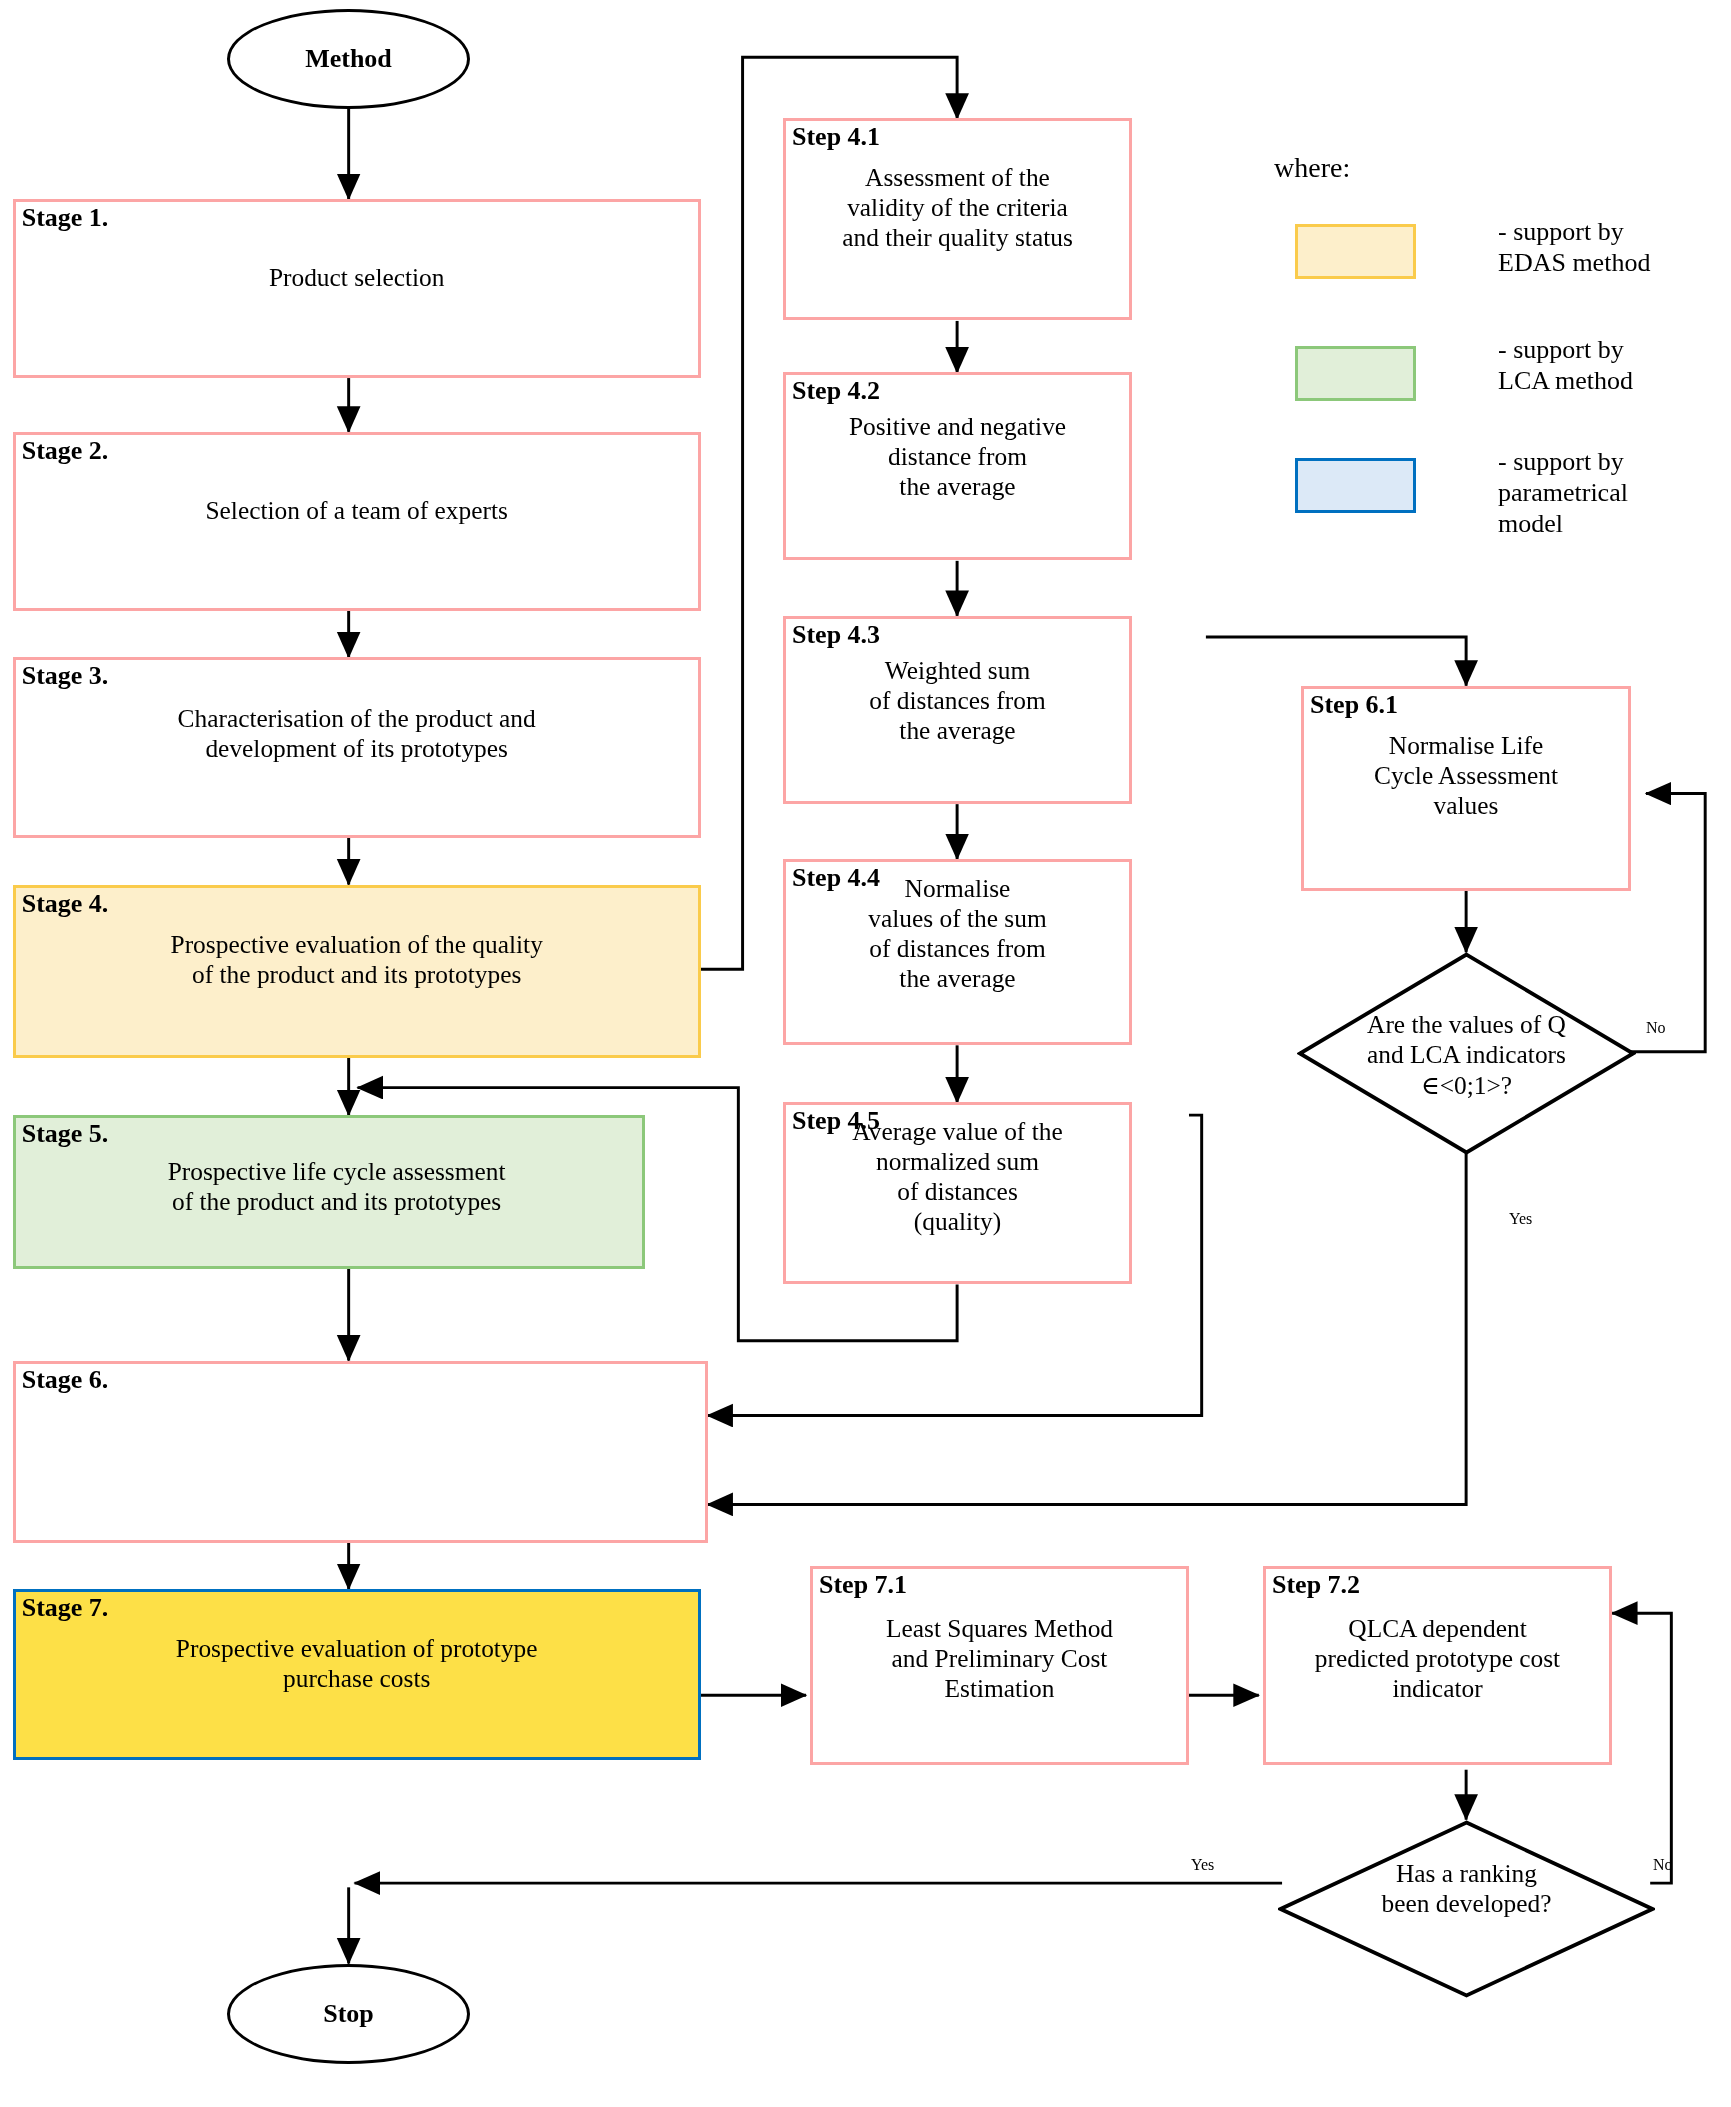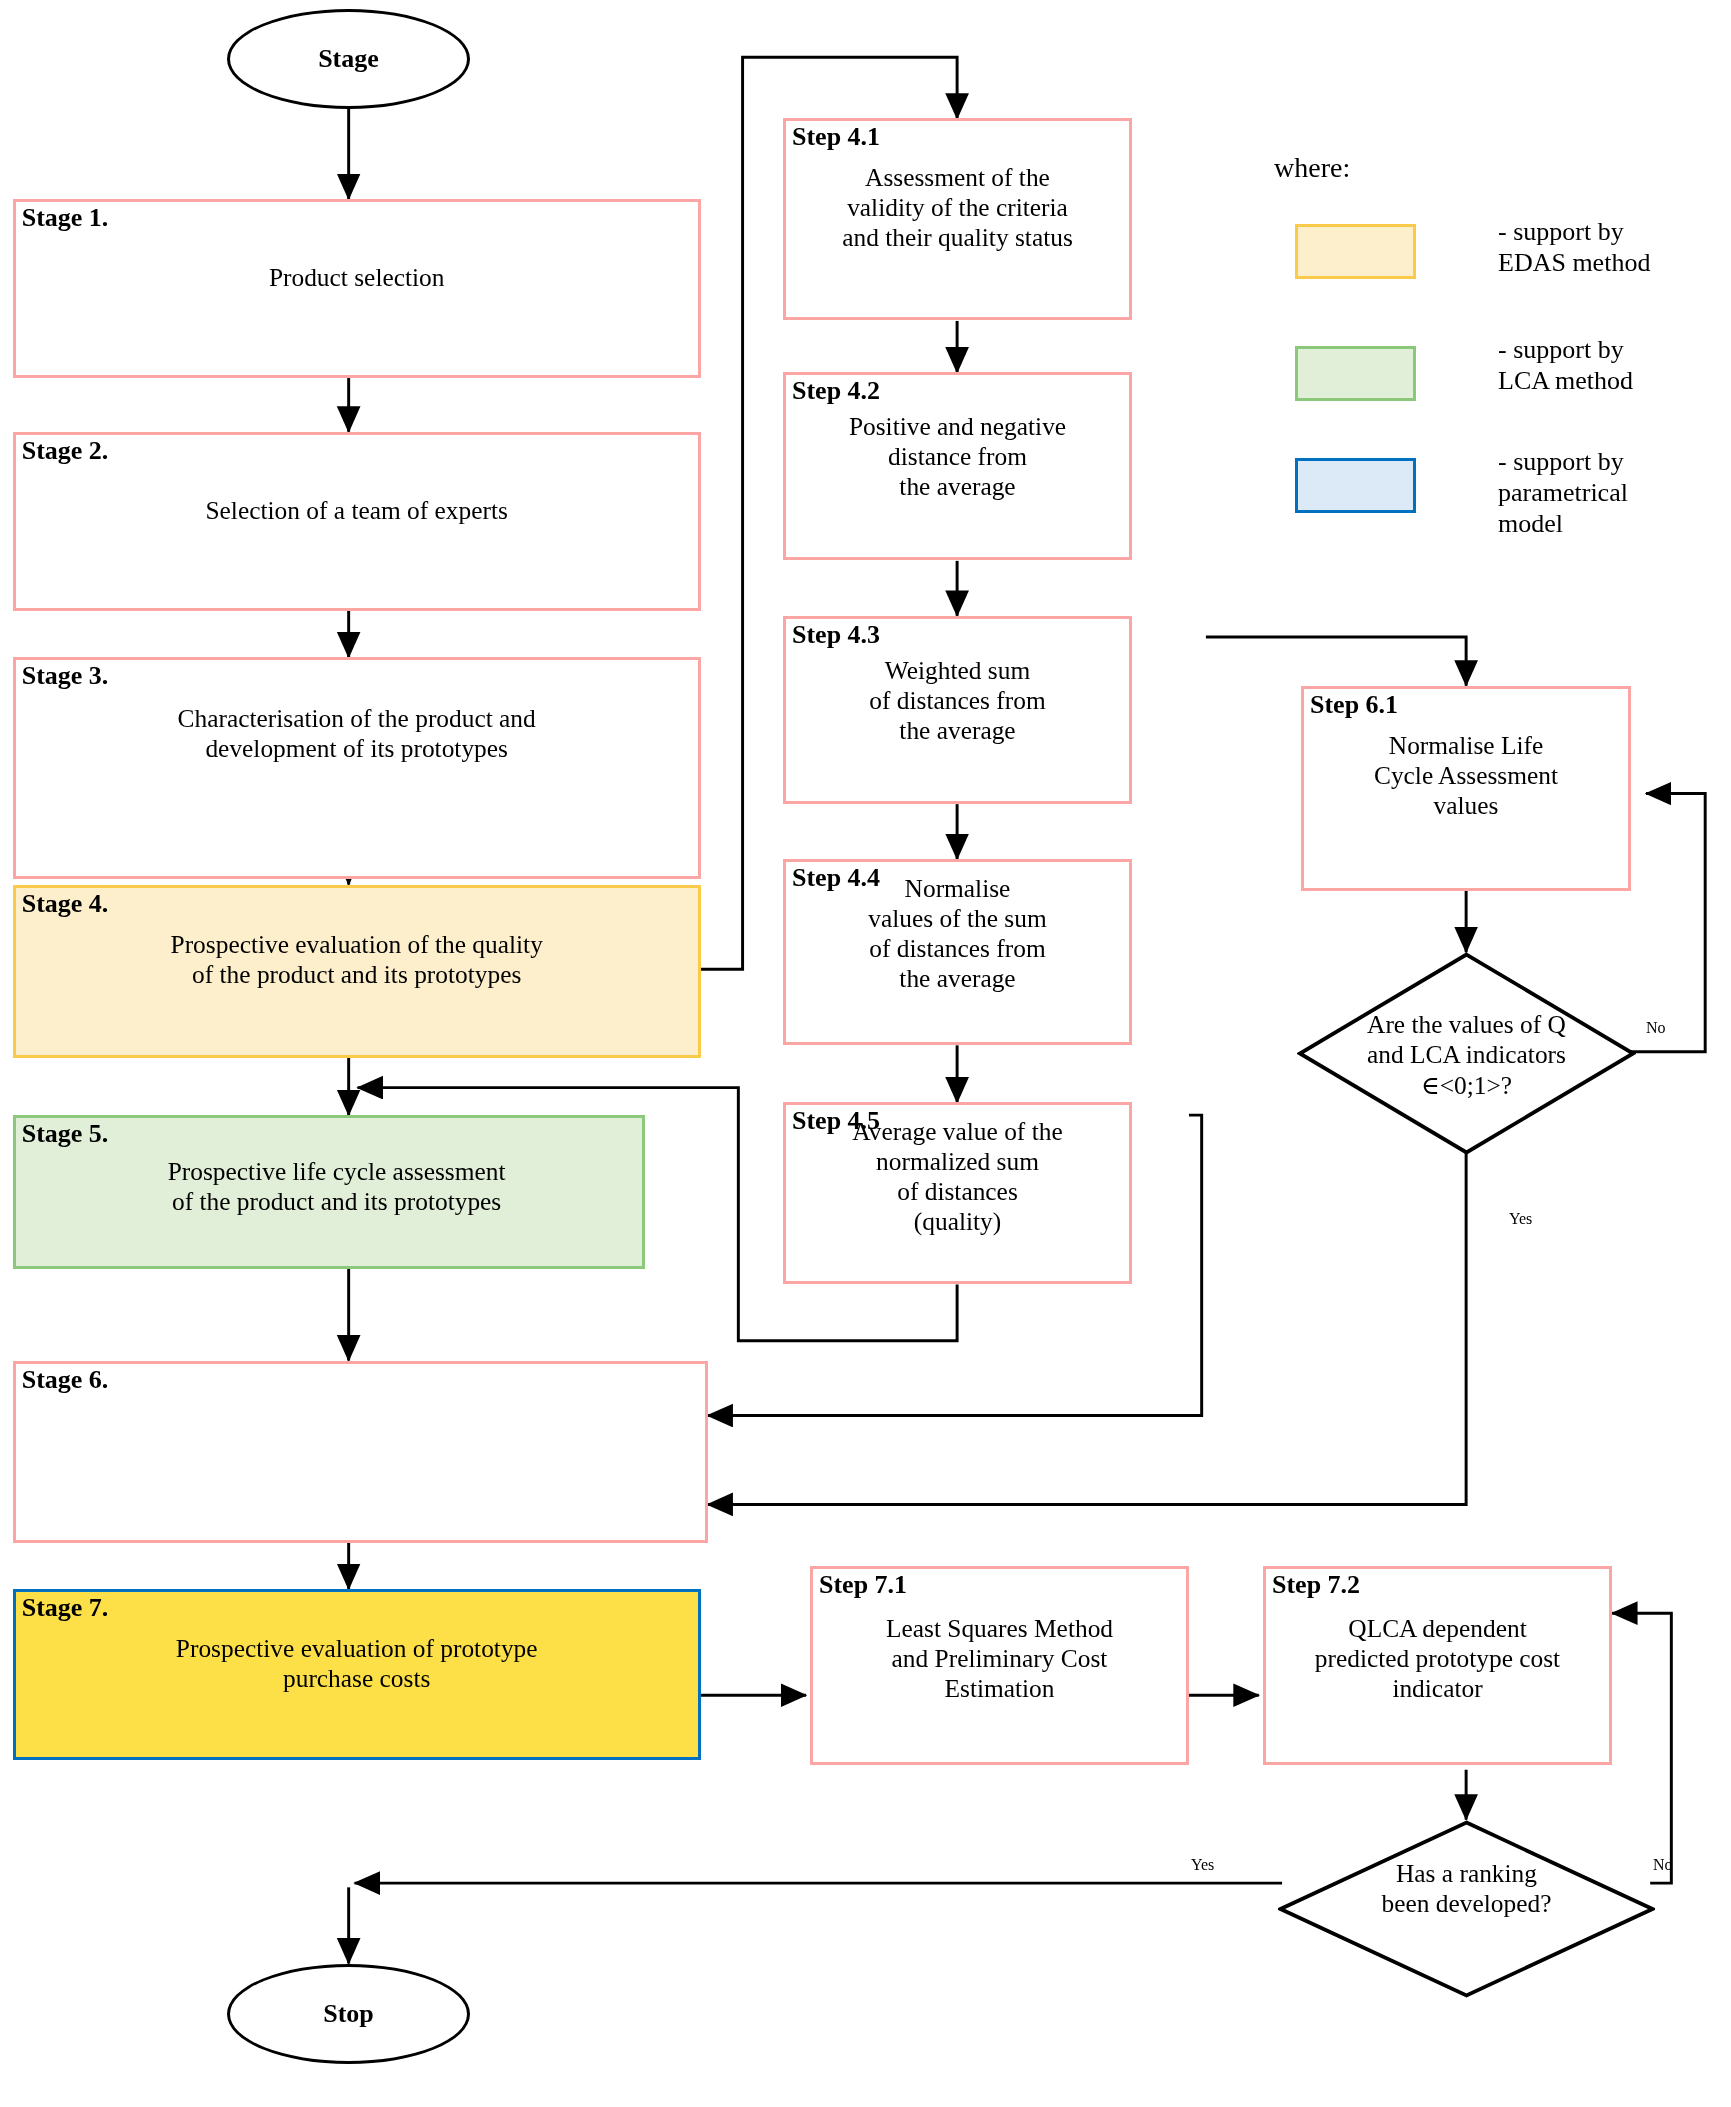--- a/index.html
+++ b/index.html
@@ -85,38 +85,38 @@
 
       <path d="M3465,2720 L3465,3555 L1672,3555"></path>
 
       <path d="M2850,1505 L3465,1505 L3465,1620"></path>
 
       <path d="M3900,4450 L3950,4450 L3950,3812 L3810,3812"></path>
     </g>
   </svg>
 
   <div class="term" style="left:227px;top:8.5px;width:243px;height:100px;">
-    <span>Stage</span>
+    <span>Method</span>
   </div>
 
   <div class="term" style="left:227px;top:1964px;width:243px;height:100px;">
     <span>Stop</span>
   </div>
 
   <div class="node" style="left:12.7px;top:199px;width:688px;height:179px;">
     <div class="hdr">Stage 1.</div>
     <div class="body" style="top:61px;">Product selection</div>
   </div>
 
   <div class="node" style="left:12.7px;top:432px;width:688px;height:179px;">
     <div class="hdr">Stage 2.</div>
     <div class="body" style="top:61px;">Selection of a team of experts</div>
   </div>
 
-  <div class="node" style="left:12.7px;top:657px;width:688px;height:222px;">
+  <div class="node" style="left:12.7px;top:657px;width:688px;height:181px;">
     <div class="hdr">Stage 3.</div>
     <div class="body" style="top:44px;white-space:pre-line;">Characterisation of the product and
 development of its prototypes</div>
   </div>
 
   <div class="node yellow" style="left: 12.7px; top: 885px; width: 688px; height: 173px; background: rgb(253, 239, 203); border-color: rgb(250, 203, 75);">
     <div class="hdr">Stage 4.</div>
     <div class="body" style="top:42px;white-space:pre-line;">Prospective evaluation of the quality
 of the product and its prototypes</div>
   </div>

